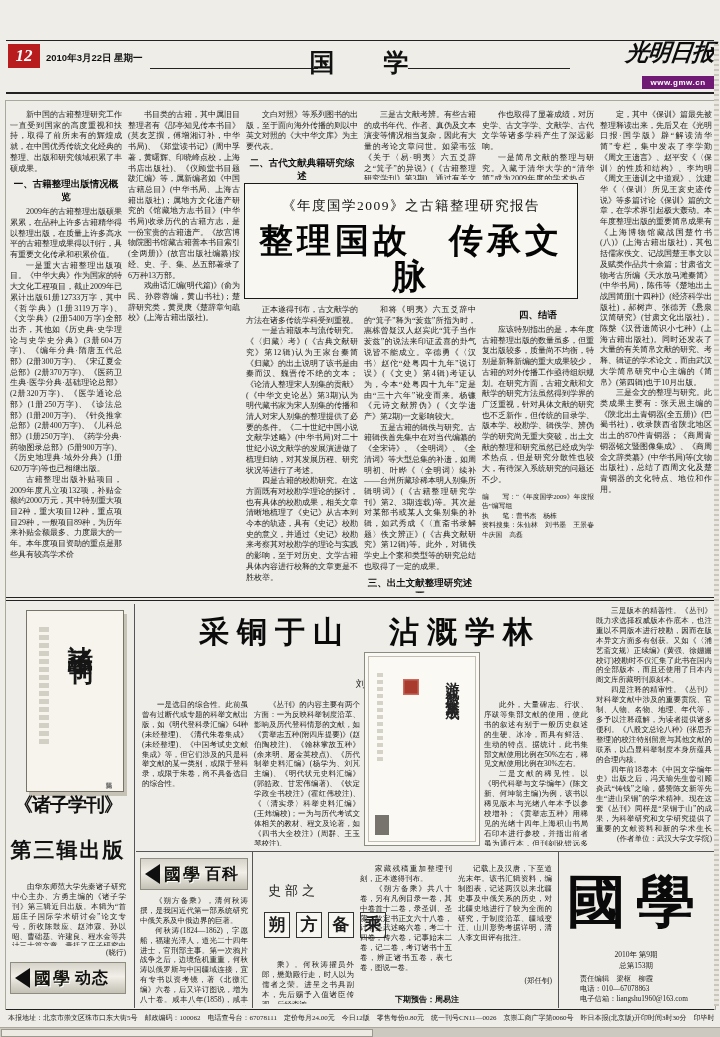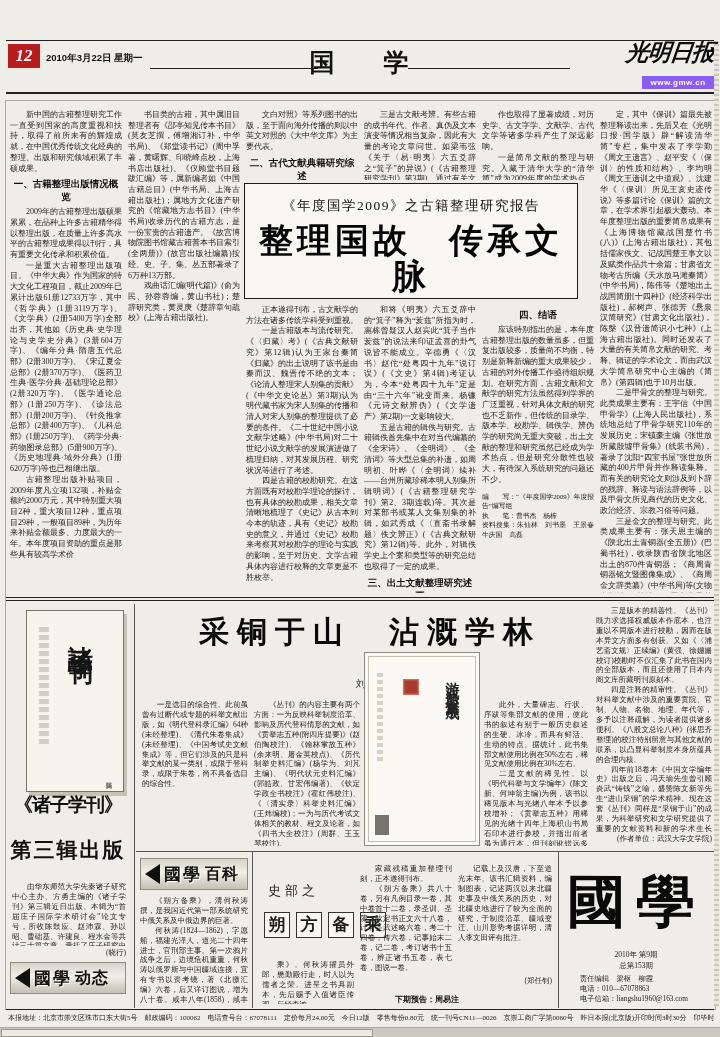--- a/index.html
+++ b/index.html
@@ -5,21 +5,21 @@
   html,body{margin:0;padding:0;}
   .page{position:relative;width:720px;height:1037px;background:#eeede7;font-family:"Liberation Serif",serif;color:#1b1b1b;overflow:hidden;}
   .abs{position:absolute;}
   .rule{position:absolute;background:#222;}
   .frame{position:absolute;border:1px solid #aaa79c;}
   
   .pagenum{position:absolute;left:8px;top:44px;width:32px;height:24px;background:#b91c1c;color:#fff;font:italic bold 17px/24px "Liberation Serif",serif;text-align:center;}
   .date{position:absolute;left:46px;top:52px;font:bold 9.5px "Liberation Sans",sans-serif;color:#111;}
   .sectitle{position:absolute;left:300px;top:46px;width:130px;text-align:center;font-weight:bold;font-size:25px;letter-spacing:12px;color:#111;}
   .masthead{position:absolute;left:596px;top:40px;width:118px;text-align:right;font:italic 900 23px/26px "Liberation Serif",serif;letter-spacing:-1px;color:#0d0d0d;transform:skewX(-6deg);}
-  .urlbar{position:absolute;left:642px;top:76px;width:72px;height:13px;background:#8b5cf6;color:#fff;font:bold 8px/13px "Liberation Sans",sans-serif;text-align:center;letter-spacing:.5px;}
+  .urlbar{position:absolute;left:642px;top:76px;width:72px;height:13px;background:#701a75;color:#fff;font:bold 8px/13px "Liberation Sans",sans-serif;text-align:center;letter-spacing:.5px;}
   
   .col{position:absolute;font-size:8px;line-height:10.7px;text-align:justify;overflow:hidden;color:#222;}
   .col p{margin:0;text-indent:2em;}
   .h-sec{font-weight:bold;font-size:9.5px;line-height:13px;text-align:center;margin:4px 0 3px 0;color:#111;}
   .credits p{text-indent:0;font-size:6.8px;line-height:9.6px;color:#222;margin:0;}
   .credits{margin-top:6px;}
   
   .hl-box{position:absolute;left:244px;top:183px;width:334px;height:116px;background:#f8f7f2;border:1px solid #1a1a1a;text-align:center;box-sizing:border-box;}
   .kicker{margin-top:13px;font-size:13.5px;letter-spacing:1.5px;color:#111;}
   .bigtitle{margin-top:8px;font-weight:900;font-size:34px;line-height:36px;letter-spacing:4px;color:#050505;}
@@ -143,21 +143,20 @@
     <div class="credits">
         <p>编　　写：“《年度国学2009》年度报告”编写组</p>
         <p>执　　笔：曹书杰　杨栋</p>
         <p>资料搜集：朱仙林　刘书墨　王景春　牛庆国　高磊</p>
       </div>
   </div>
 
   <div class="col" style="left:600px;top:110px;width:112px;height:483px">
     <div>
         <p>定，其中《保训》篇最先被整理释读出来，先后又在《光明日报·国学版》辟“解读清华简”专栏，集中发表了李学勤《周文王遗言》、赵平安《〈保训〉的性质和结构》、李均明《周文王遗训之中道观》、沈建华《〈保训〉所见王亥史迹传说》等多篇讨论《保训》篇的文章，在学术界引起极大轰动。本年度整理出版的重要简帛成果有《上海博物馆藏战国楚竹书(八)》(上海古籍出版社)，其包括儒家佚文、记战国楚王事文以及赋类作品共十余篇；甘肃省文物考古所编《天水放马滩秦简》(中华书局)，陈伟等《楚地出土战国简册[十四种]》(经济科学出版社)，郝树声、张德芳《悬泉汉简研究》(甘肃文化出版社)，陈槃《汉晋遗简识小七种》(上海古籍出版社)。同时还发表了大量的有关简帛文献的研究、考释、辑证的学术论文，而由武汉大学简帛研究中心主编的《简帛》(第四辑)也于10月出版。</p>
-        <p>二是甲骨文的整理与研究。此类成果主要有：王宇信《中国甲骨学》(上海人民出版社)，系统地总结了甲骨学研究110年的发展历史；宋镇豪主编《张世放所藏殷墟甲骨集》(线装书局)，著录了沈阳“四宝书屋”张世放所藏的400片甲骨并作释读集释。而有关的研究论文则涉及到卜辞的残辞、释读与语法辞例等，以及甲骨文所见商代的历史文化、政治经济、宗教习俗等问题。</p>
         <p>三是金文的整理与研究。此类成果主要有：张天恩主编的《陕北出土青铜器(全五册)》(巴蜀书社)，收录陕西省陕北地区出土的870件青铜器；《商周青铜器铭文暨图像集成》、《商周金文辞类纂》(中华书局)等(文物出版社)，总结了西周文化及楚青铜器的文化特点、地位和作用。</p>
       </div>
   </div>
 
   <div class="rule" style="left:6px;top:597px;width:708px;height:1px"></div>
   <div class="rule" style="left:6px;top:600px;width:708px;height:1px"></div>
 
   <div class="cover1">
     <div class="vdeco"></div>
     <div class="vtitle">諸子學刊</div>

